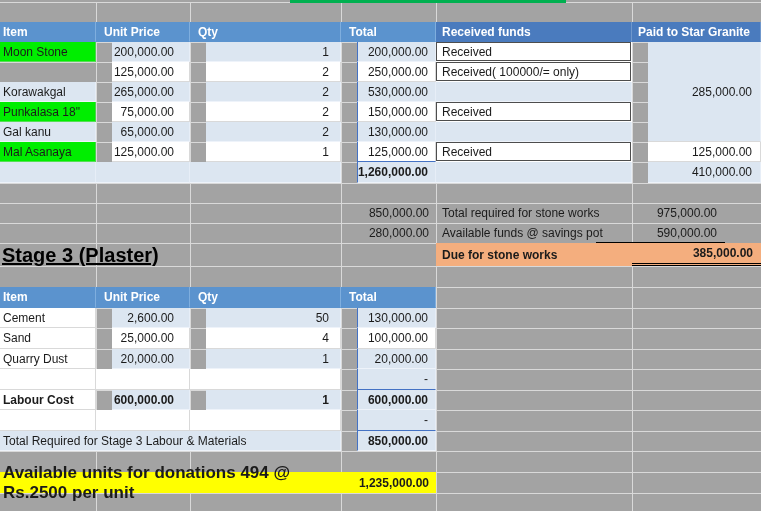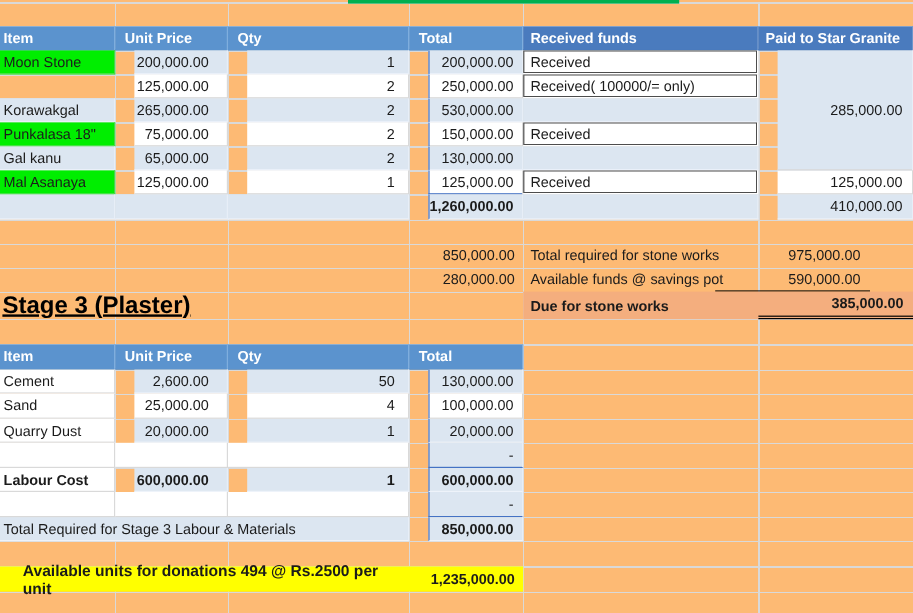--- a/index.html
+++ b/index.html
@@ -1,16 +1,16 @@
 <!DOCTYPE html>
 <html><head>
 <meta charset="utf-8">
 <style>
   html,body{margin:0;padding:0;background:#fff;}
-  #sheet{position:relative;width:761px;height:511px;background:#fdba74;overflow:hidden;
+  #sheet{position:relative;width:761px;height:511px;background:#a3a3a3;overflow:hidden;
          font-family:"Liberation Sans",sans-serif;font-size:12px;color:#1b1b1b;}
   svg.grid{position:absolute;left:0;top:0;}
   .strip{position:absolute;left:290px;top:0;width:276px;height:3px;background:#00B050;}
   .tbl{position:absolute;display:grid;}
   #t1{left:0;top:22px;width:761px;grid-template-columns:96px 94px 151px 95px 196px 129px;
       grid-template-rows:20px repeat(6,20px) 21px;}
   #t2{left:0;top:287px;width:436px;grid-template-columns:96px 94px 151px 95px;
       grid-template-rows:21px 20px 21px 20px 21px 20px 21px 20px;}
   .cell{background:#fff;border-right:1px solid #d9d9d9;border-bottom:1px solid #d9d9d9;
         display:flex;align-items:center;overflow:hidden;white-space:nowrap;padding-left:3px;
@@ -39,21 +39,21 @@
   .sumE{left:436px;width:196px;height:20px;padding-left:6px;}
   .sumF{left:596px;width:129px;height:20px;justify-content:flex-end;padding-right:8px;padding-left:30px;}
   .rule1{border-bottom:1px solid #000;}
   .due{position:absolute;left:436px;top:243px;width:325px;height:23px;background:#F4AE7E;display:flex;}
   .dueLabel{width:196px;display:flex;align-items:center;padding-left:6px;font-weight:bold;box-sizing:border-box;}
   .dueVal{width:129px;display:flex;align-items:center;justify-content:flex-end;padding-right:8px;
           font-weight:bold;border-bottom:3px double #000;box-sizing:border-box;}
   .stage{position:absolute;left:2px;top:244px;height:22px;display:flex;align-items:center;
          font-size:20px;font-weight:bold;text-decoration:underline;color:#000;}
   .donate{position:absolute;left:0;top:472px;width:436px;height:21px;background:#FFFF00;display:flex;}
-  .donateLabel{flex:1;display:flex;align-items:center;padding-left:19px;font-weight:bold;font-size:13px;}
+  .donateLabel{flex:1;display:flex;align-items:center;padding-left:3px;font-weight:bold;font-size:17px;}
   .donateVal{width:95px;display:flex;align-items:center;justify-content:flex-end;padding-right:7px;font-weight:bold;}
 </style>
 </head>
 <body>
 
 <div id="sheet">
 
   <svg class="grid" width="761" height="511" shape-rendering="crispEdges">
     <g stroke="#d9d9d9" stroke-width="1">
       <line x1="0" y1="2.5" x2="761" y2="2.5"></line>

